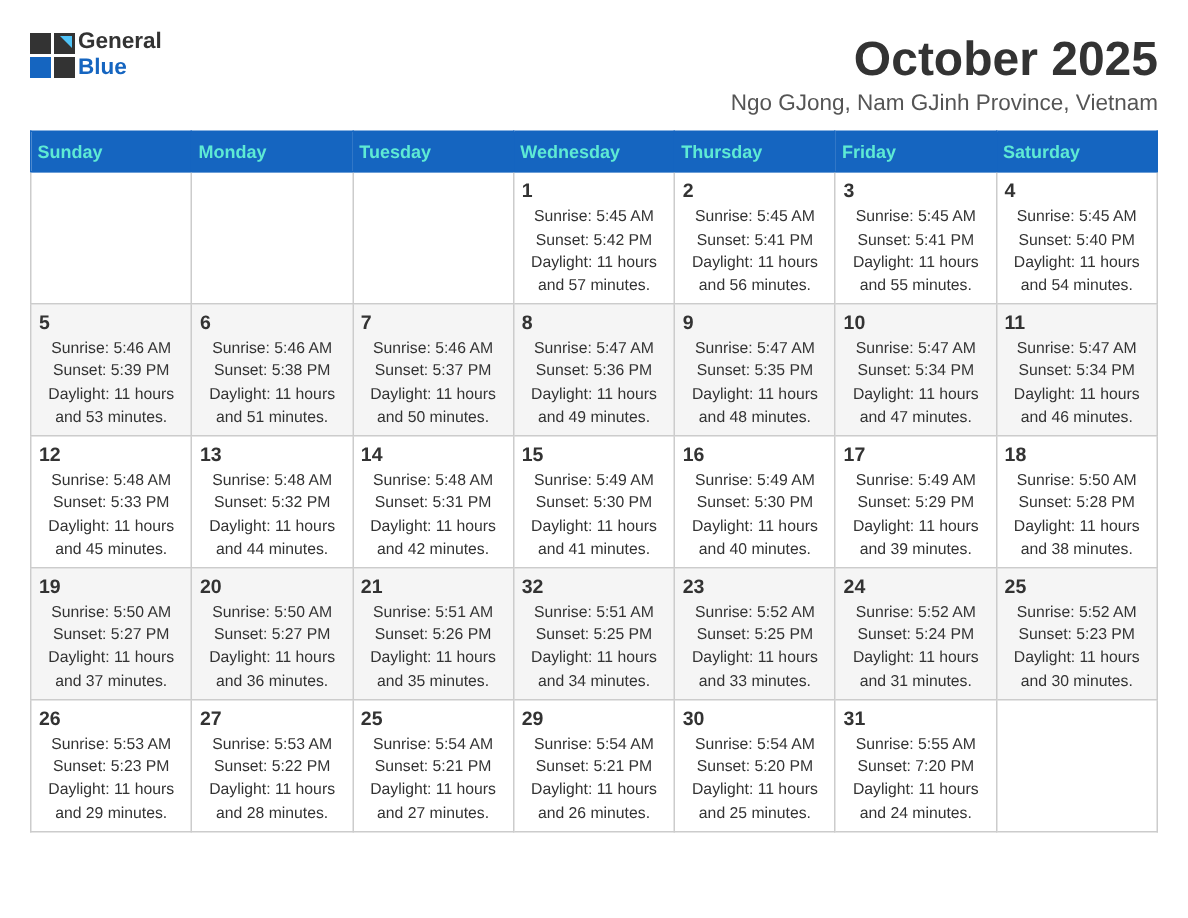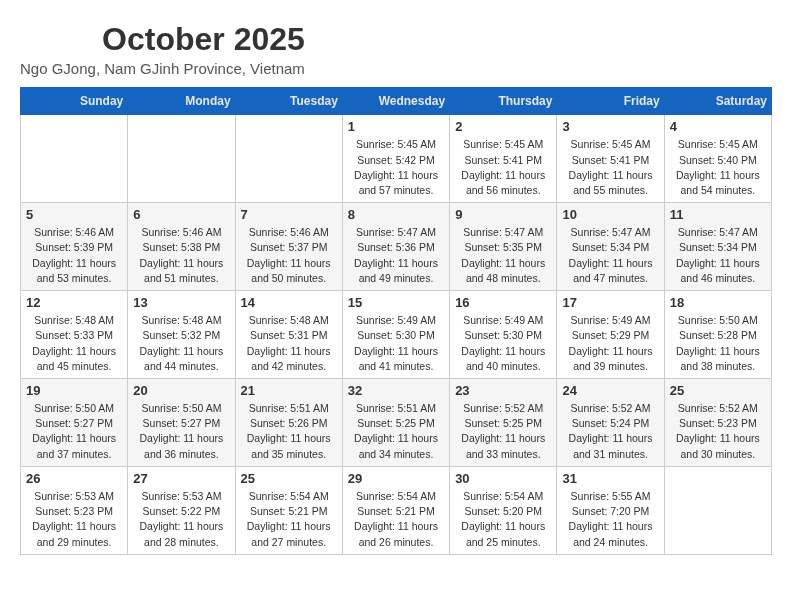--- a/index.html
+++ b/index.html
@@ -35,23 +35,23 @@
       margin-top: 2px;
     }
     .calendar-table {
       width: 100%;
       border-collapse: collapse;
       margin-top: 10px;
       font-size: 11px;
     }
     .calendar-table th {
       background-color: #1565c0;
-      color: #e5e5e5;
+      color: #5eead4;
       padding: 6px 4px;
-      text-align: right;
+      text-align: left;
       font-size: 12px;
       border: 1px solid #1565c0;
     }
     .calendar-table td {
       border: 1px solid #ccc;
       vertical-align: top;
       padding: 4px 5px;
       width: calc(100% / 7);
       min-height: 80px;
       background: #fff;
@@ -73,20 +73,39 @@
       text-align: center;
     }
     .empty-cell {
       background: #fff !important;
     }
   </style>
 </head>
 <body>
 
 <div class="header-logo">
+  <div class="logo-area">
+    <div>
+      <div style="display:flex;align-items:center;gap:2px;">
+        <svg width="30" height="30" viewBox="0 0 30 30">
+          <rect x="0" y="0" width="14" height="14" fill="#333"></rect>
+          <rect x="16" y="0" width="14" height="14" fill="#333"></rect>
+          <rect x="0" y="16" width="14" height="14" fill="#1565c0"></rect>
+          <rect x="16" y="16" width="14" height="14" fill="#333"></rect>
+          <polygon points="20,2 28,10 28,2" fill="#4fc3f7"></polygon>
+        </svg>
+        <div>
+          <div style="font-size:15px;font-weight:bold;line-height:1.1;">
+            <span style="color:#333;">General</span><br>
+            <span style="color:#1565c0;">Blue</span>
+          </div>
+        </div>
+      </div>
+    </div>
+  </div>
   <div class="title-area">
     <div class="calendar-title">October 2025</div>
     <div class="calendar-subtitle">Ngo GJong, Nam GJinh Province, Vietnam</div>
   </div>
 </div>
 
 <table class="calendar-table">
   <thead>
     <tr id="weekday-header">
         <th>Sunday</th>

